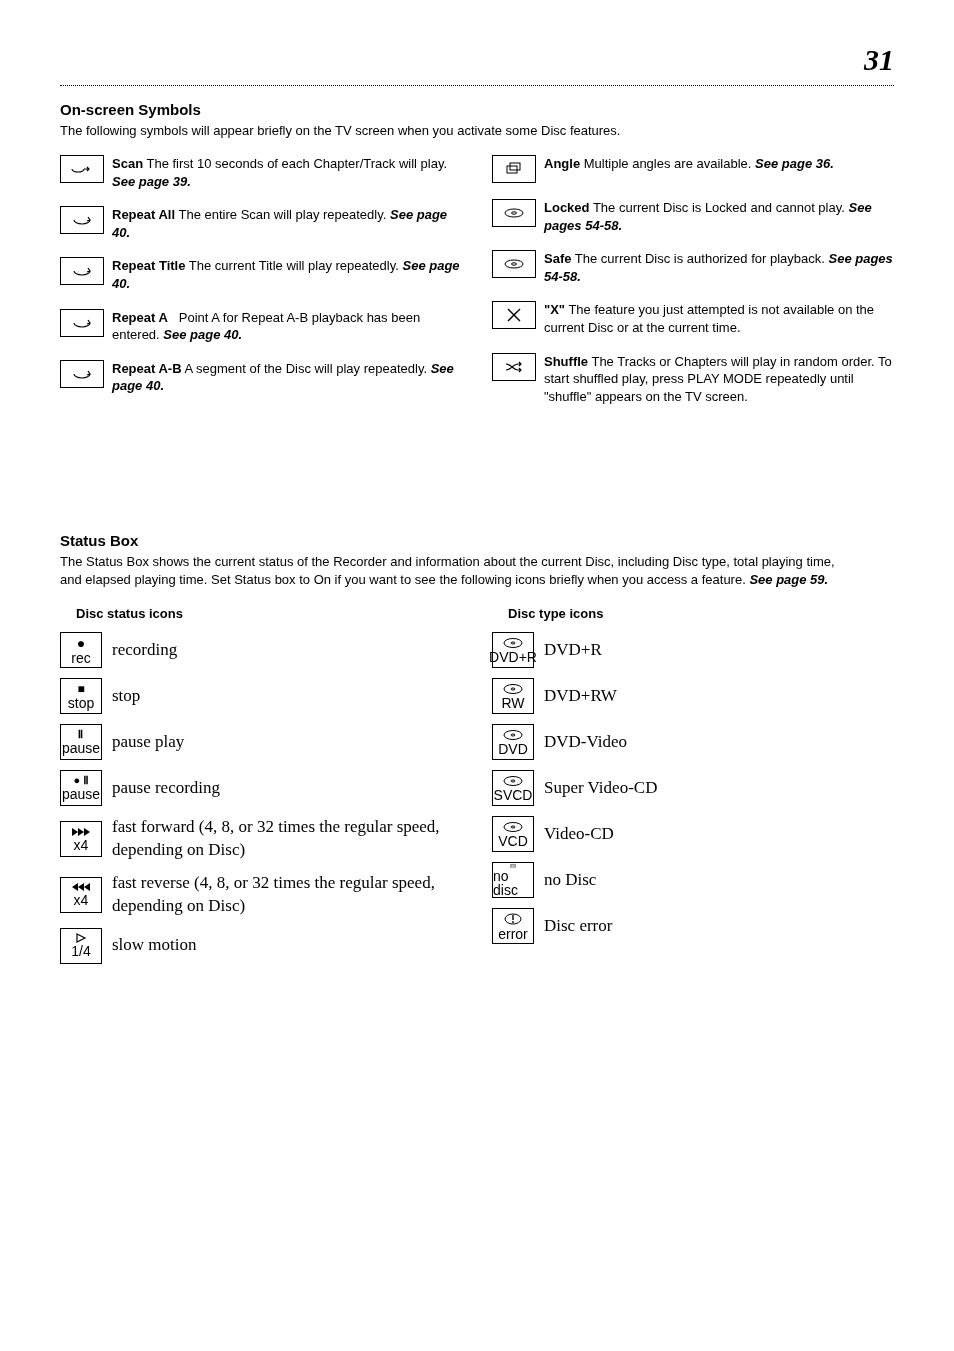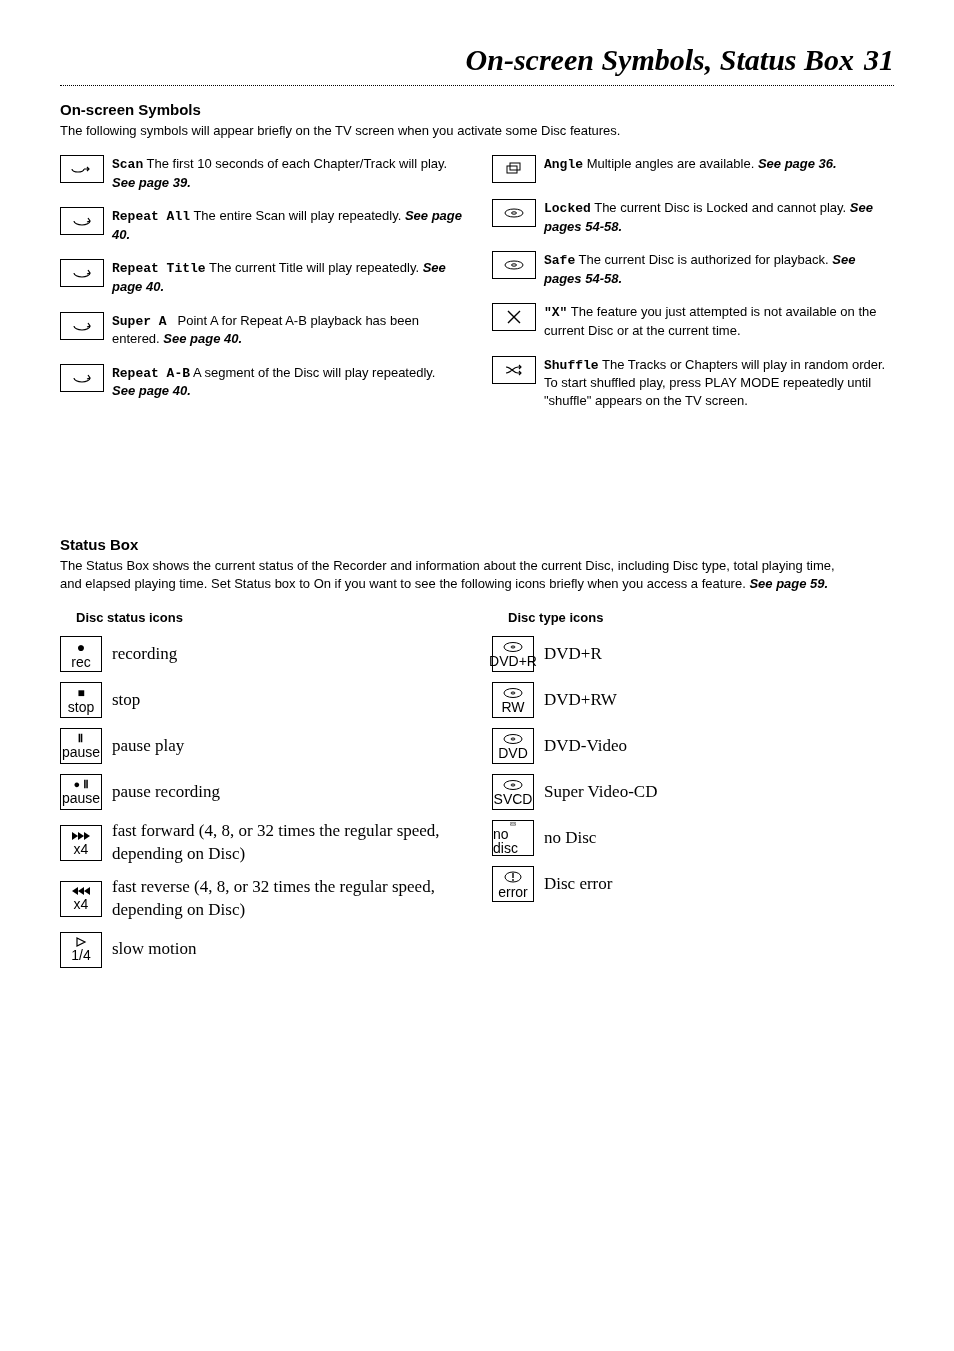--- a/index.html
+++ b/index.html
@@ -46,21 +46,21 @@
   }
   .col {
     flex: 1;
   }
   .item {
     display: flex;
     align-items: flex-start;
     margin-bottom: 16px;
   }
   .item-text { flex: 1; }
-  .item-text b { font-weight: bold; font-family: Liberation Mono, monospace; }
+  .item-text b { font-weight: bold; }
   .ref { font-style: italic; font-weight: bold; }
   .icon-box {
     width: 42px;
     height: 26px;
     border: 1.2px solid #000;
     display: inline-flex;
     align-items: center;
     justify-content: center;
     margin-right: 8px;
     flex-shrink: 0;
@@ -85,21 +85,20 @@
     margin-bottom: 10px;
   }
   .status-row .icon-box { margin-right: 10px; }
   .status-text { font-size: 17px; font-family: Liberation Serif, serif; }
   svg { display: block; }
 </style>
 </head>
 <body>
 
 <div class="page-title-row">
-  <span class="page-title">On-screen Symbols, Status Box</span>
   <span class="page-number">31</span>
 </div>
 
 <section>
   <h2 class="section-head">On-screen Symbols</h2>
   <p class="section-intro">The following symbols will appear briefly on the TV screen when you activate some Disc features.</p>
 
   <div class="two-col">
 
     <div class="col">
@@ -144,21 +143,21 @@
       </div>
 
 
       <div class="item">
         <span class="icon-box">
           <svg width="26" height="12" viewBox="0 0 26 12">
               <path d="M5 6 A8 4 0 1 0 21 6 M19 3 l2 3 l-3 1" fill="none" stroke="#000" stroke-width="1.2"></path>
             </svg>
         </span>
         <div class="item-text">
-          <b>Super A</b>
+          <b>Repeat A</b>
           <span>&nbsp;</span>
           <span>Point A for Repeat A-B playback has been entered.</span>
           <span class="ref">See page 40.</span>
         </div>
       </div>
 
       <div class="item">
         <span class="icon-box">
           <svg width="26" height="12" viewBox="0 0 26 12">
               <path d="M5 6 A8 4 0 1 0 21 6 M19 3 l2 3 l-3 1" fill="none" stroke="#000" stroke-width="1.2"></path>
@@ -358,20 +357,30 @@
         <span class="icon-box tall">
           <svg width="22" height="12" viewBox="0 0 22 12">
               <ellipse cx="11" cy="6" rx="9" ry="4.5" fill="none" stroke="#000"></ellipse>
               <ellipse cx="11" cy="6" rx="2" ry="1" fill="none" stroke="#000"></ellipse>
             </svg>
           <span class="sub">SVCD</span>
         </span>
         <span class="status-text">Super Video-CD</span>
       </div>
 
+      <div class="status-row">
+        <span class="icon-box tall">
+          <svg width="22" height="12" viewBox="0 0 22 12">
+              <ellipse cx="11" cy="6" rx="9" ry="4.5" fill="none" stroke="#000"></ellipse>
+              <ellipse cx="11" cy="6" rx="2" ry="1" fill="none" stroke="#000"></ellipse>
+            </svg>
+          <span class="sub">VCD</span>
+        </span>
+        <span class="status-text">Video-CD</span>
+      </div>
 
       <div class="status-row">
         <span class="icon-box tall">
           <svg width="22" height="14" viewBox="0 0 22 14">
               <path d="M4 8 h14 v4 h-14 z M6 8 l-2 -4 h14 l-2 4" fill="none" stroke="#000" stroke-width="1.2"></path>
             </svg>
           <span class="sub">no disc</span>
         </span>
         <span class="status-text">no Disc</span>
       </div>

